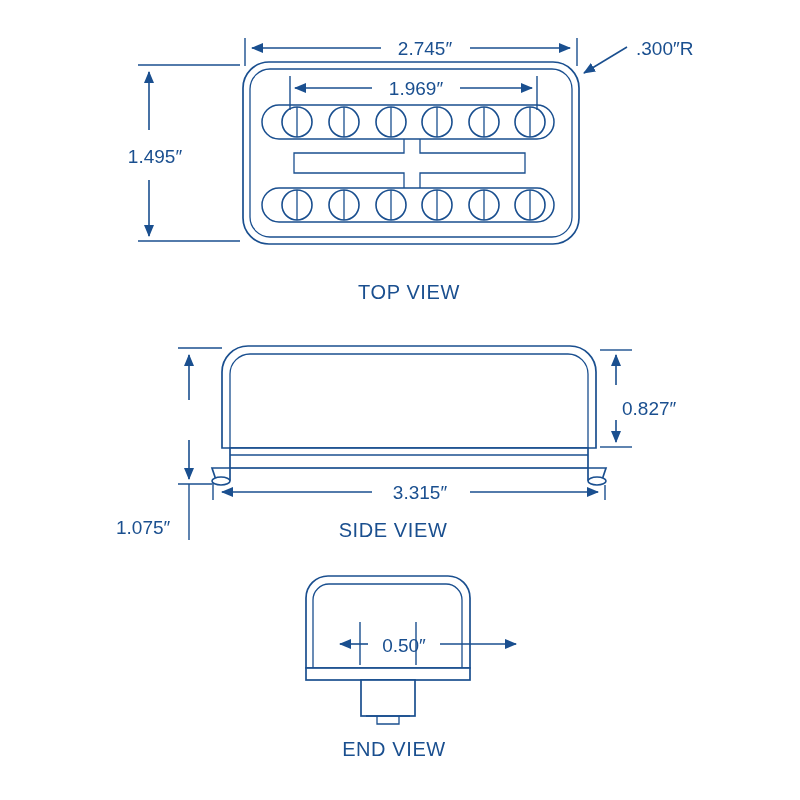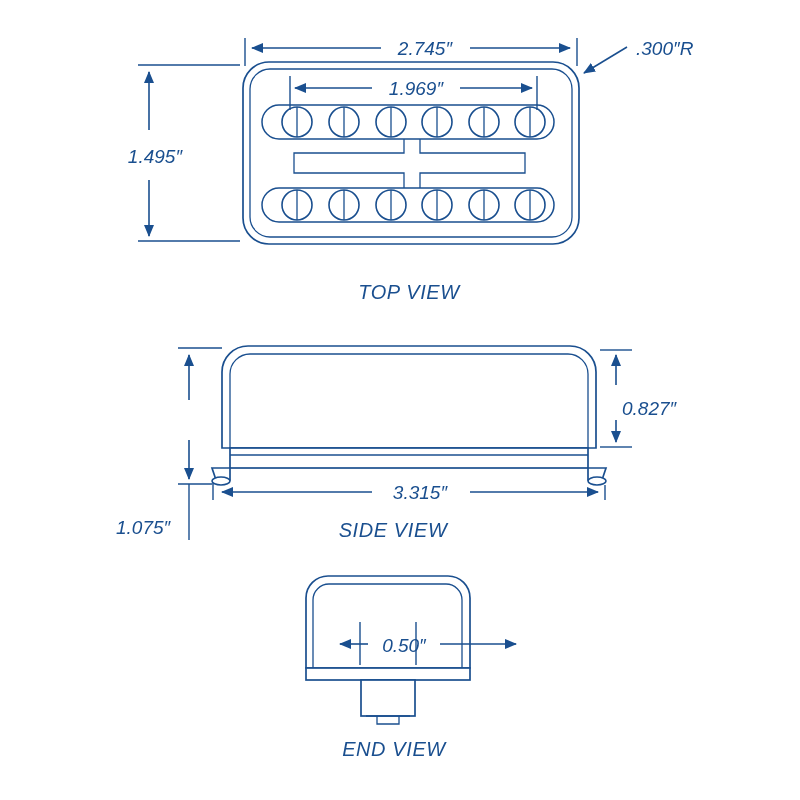--- a/index.html
+++ b/index.html
@@ -11,21 +11,20 @@
     width: 800px;
     height: 800px;
     overflow: hidden;
     font-family: "Liberation Sans", sans-serif;
     color: #1a4f8f;
   }
   #stage {
     position: relative;
     width: 800px;
     height: 800px;
-    font-style: italic;
   }
   svg.drawing {
     position: absolute;
     left: 0;
     top: 0;
     width: 800px;
     height: 800px;
   }
   .dimtext {
     font-family: "Liberation Sans", sans-serif;

